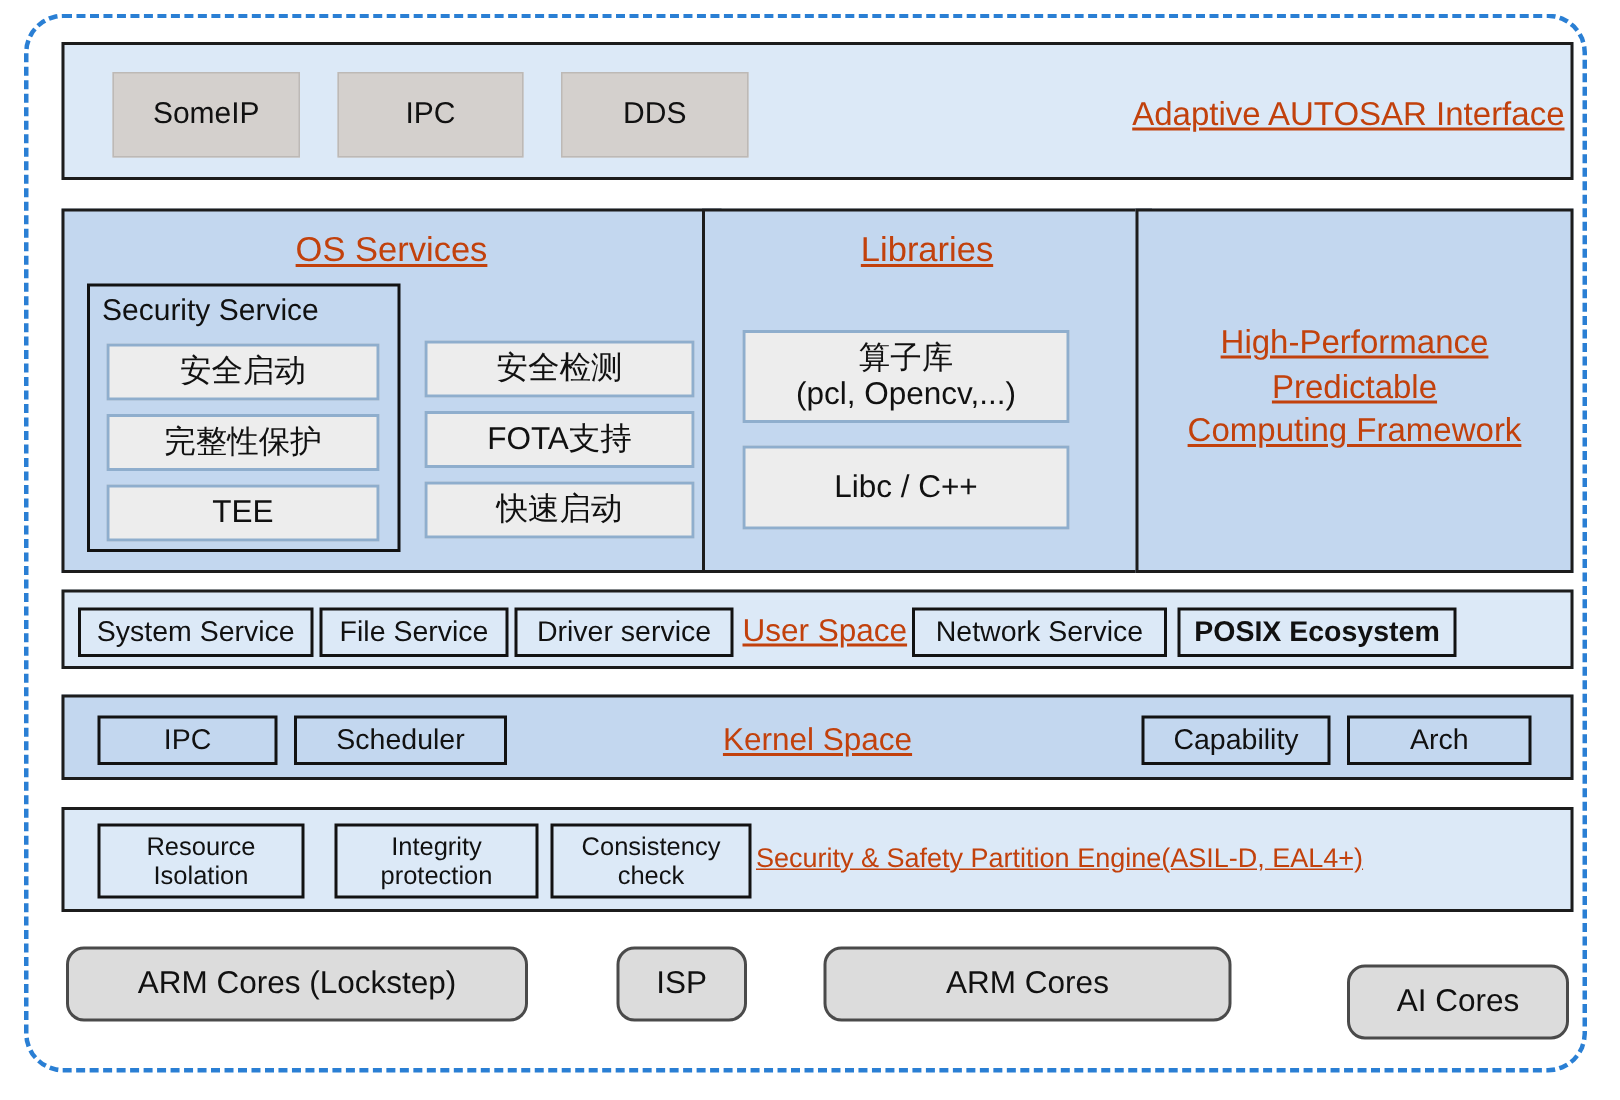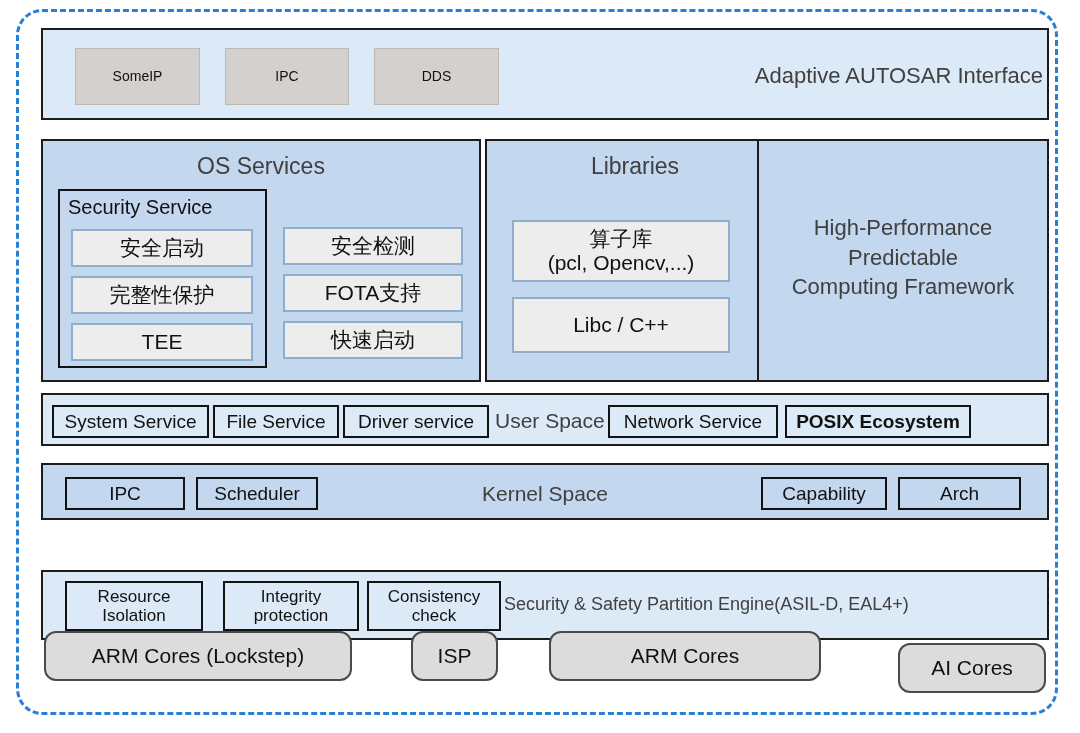--- a/index.html
+++ b/index.html
@@ -33,41 +33,42 @@
     box-sizing: border-box;
     border: 2px solid #1c1c1c;
   }
   .band-light  { background: #dce9f7; }
   .band-dark   { background: #c3d7ef; }
 
   .band-title {
     position: absolute;
     white-space: nowrap;
     font-size: 21px;
-    color: #404040;
+    color: #c2410c;
     line-height: 1.1;
+    text-decoration: underline;
   }
 
   
   .chip {
     position: absolute;
     box-sizing: border-box;
     display: flex;
     align-items: center;
     justify-content: center;
     text-align: center;
     white-space: pre-line;
     line-height: 1.12;
   }
 
   
   .chip-grey {
     background: #d4d0cd;
     border: 1px solid #bdb9b6;
-    font-size: 14px;
+    font-size: 20px;
   }
 
   
   .chip-pale {
     background: #ededed;
     border: 2px solid #8faecd;
     font-size: 21px;
   }
 
   
@@ -120,21 +121,21 @@
     <div class="chip chip-pale" style="left:11px; top:85px; width:182px; height:38px;">完整性保护</div>
     <div class="chip chip-pale" style="left:11px; top:38px; width:182px; height:38px;">安全启动</div>
     <div class="chip chip-pale" style="left:11px; top:132px; width:182px; height:38px;">TEE</div>
   </div>
 
   <div class="chip chip-pale" style="left:240px; top:86px; width:180px; height:38px;">安全检测</div>
   <div class="chip chip-pale" style="left:240px; top:133px; width:180px; height:38px;">FOTA支持</div>
   <div class="chip chip-pale" style="left:240px; top:180px; width:180px; height:38px;">快速启动</div>
 </div>
 
-<div class="band band-dark" style="left:485px; top:139px; width:300px; height:243px;">
+<div class="band band-dark" style="left:468px; top:139px; width:300px; height:243px;">
   <div class="band-title" style="left:0; right:0; top:13px; text-align:center; font-size:23px;">Libraries</div>
   <div class="chip chip-pale" style="left:25px; top:79px; width:218px; height:62px;">算子库
 (pcl, Opencv,...)</div>
   <div class="chip chip-pale" style="left:25px; top:156px; width:218px; height:56px;">Libc / C++</div>
 </div>
 
 <div class="band band-dark" style="left:757px; top:139px; width:292px; height:243px;">
   <div class="band-title" style="left:0; right:0; top:72px; text-align:center; font-size:22px; white-space:pre-line; line-height:1.35;">High-Performance
 Predictable
 Computing Framework</div>
@@ -144,27 +145,27 @@
   <div class="chip chip-outline" style="left:170px; top:10px; width:126px; height:33px;">File Service</div>
   <div class="chip chip-outline" style="left:9px; top:10px; width:157px; height:33px;">System Service</div>
   <div class="chip chip-outline" style="left:300px; top:10px; width:146px; height:33px;">Driver service</div>
   <div class="band-title" style="left:452px; top:14px; font-size:21px;">User Space</div>
   <div class="chip chip-outline" style="left:565px; top:10px; width:170px; height:33px;">Network Service</div>
   <div class="chip chip-outline" style="left:742px; top:10px; width:186px; height:33px;font-weight:bold;">POSIX Ecosystem</div>
 </div>
 
 <div class="band band-dark" style="left:41px; top:463px; width:1008px; height:57px;">
   <div class="chip chip-outline" style="left:22px; top:12px; width:120px; height:33px;">IPC</div>
-  <div class="chip chip-outline" style="left:153px; top:12px; width:122px; height:33px;">Scheduler</div>
+  <div class="chip chip-outline" style="left:153px; top:12px; width:142px; height:33px;">Scheduler</div>
   <div class="band-title" style="left:0; right:0; top:17px; text-align:center; font-size:21px;">Kernel Space</div>
   <div class="chip chip-outline" style="left:718px; top:12px; width:126px; height:33px;">Capability</div>
   <div class="chip chip-outline" style="left:855px; top:12px; width:123px; height:33px;">Arch</div>
 </div>
 
-<div class="band band-light" style="left:41px; top:538px; width:1008px; height:70px;margin-top:32px;">
+<div class="band band-light" style="left:41px; top:538px; width:1008px; height:70px;">
   <div class="chip chip-outline two-line" style="left:22px; top:9px; width:138px; height:50px;">Resource
 Isolation</div>
   <div class="chip chip-outline two-line" style="left:180px; top:9px; width:136px; height:50px;">Integrity
 protection</div>
   <div class="chip chip-outline two-line" style="left:324px; top:9px; width:134px; height:50px;">Consistency
 check</div>
   <div class="band-title" style="left:461px; top:23px; font-size:18px;">Security &amp; Safety  Partition Engine(ASIL-D, EAL4+)</div>
 </div>
 
 <div style="position:absolute; left:41px; top:626px; width:1008px; height:60px;">

